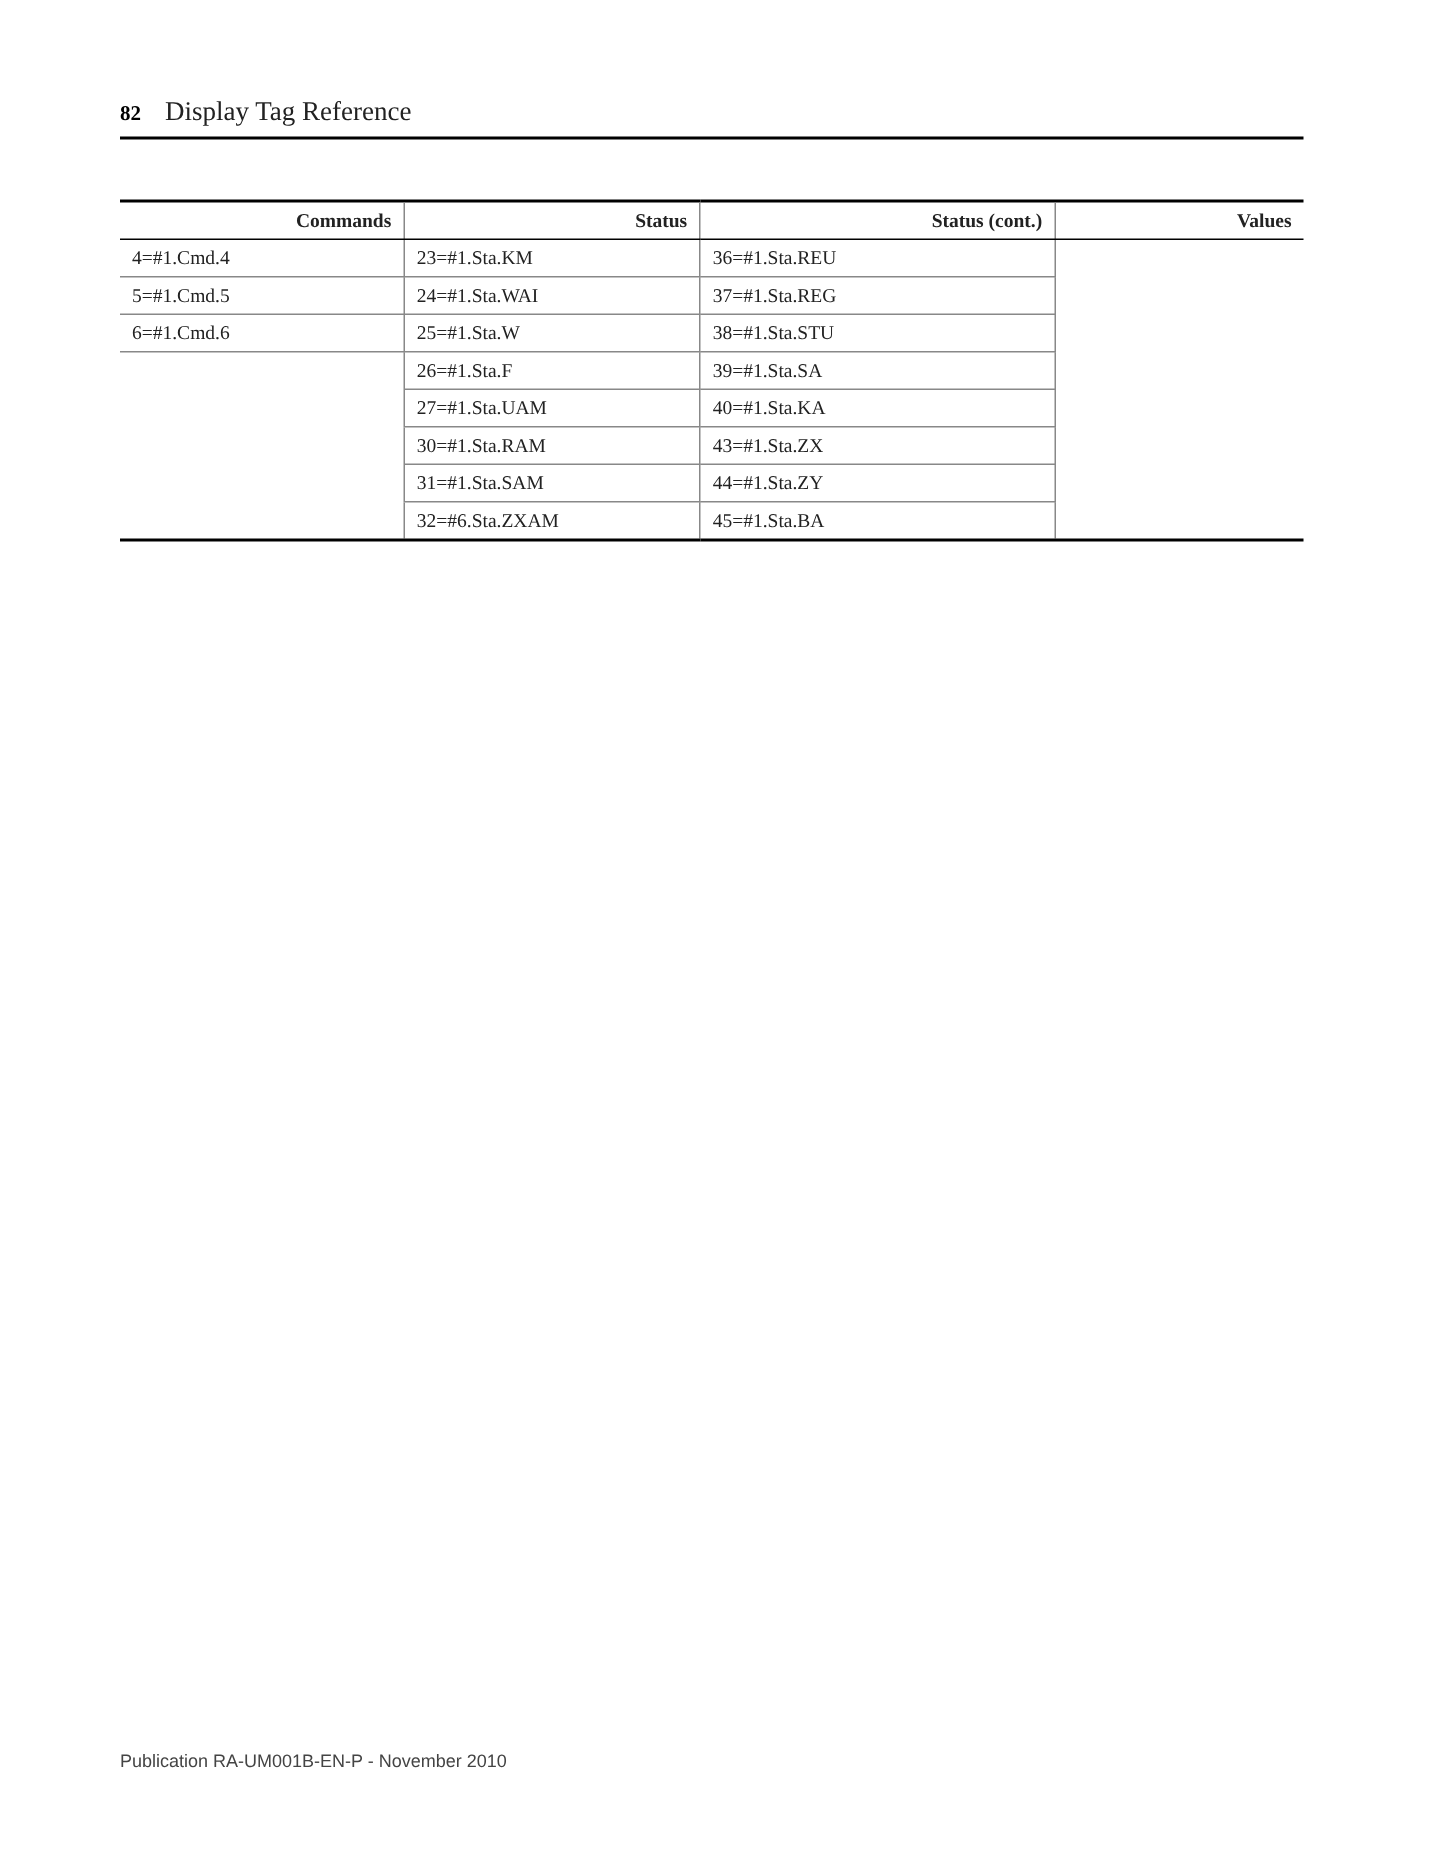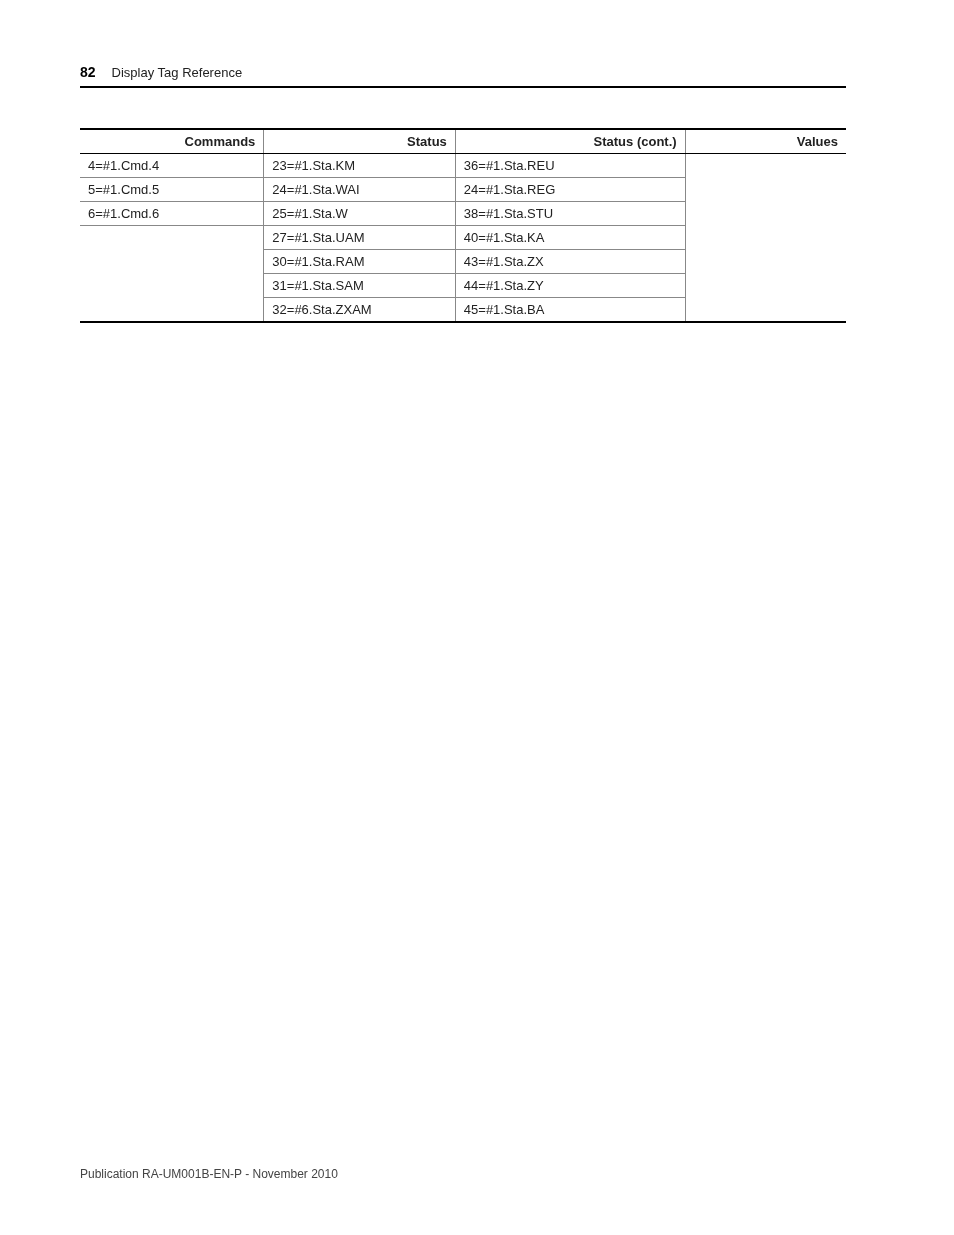--- a/index.html
+++ b/index.html
@@ -7,37 +7,38 @@
     padding: 0;
     font-family: Arial, Helvetica, sans-serif;
     background: #fff;
     color: #000;
     width: 954px;
     height: 1235px;
     position: relative;
     box-sizing: border-box;
   }
   .page {
-    padding: 64px 108px 0 80px;
+    padding: 64px 85px 0 80px;
     box-sizing: border-box;
+    font-family: Liberation Serif, serif;
   }
   .running-head {
     display: flex;
     align-items: baseline;
     border-bottom: 2px solid #000;
     padding-bottom: 6px;
     margin-bottom: 40px;
   }
   .page-no {
     font-weight: 700;
     font-size: 14px;
     margin-right: 16px;
   }
   .section-title {
-    font-size: 13px;
+    font-size: 18px;
     color: #222;
   }
   table {
     border-collapse: collapse;
     width: 100%;
     table-layout: fixed;
   }
   th, td {
     text-align: left;
     font-size: 13px;
@@ -98,27 +99,33 @@
     <tbody>
       <tr>
         <td class="col-sep-r">4=#1.Cmd.4</td>
         <td class="col-sep-r">23=#1.Sta.KM</td>
         <td class="col-sep-r">36=#1.Sta.REU</td>
         <td class="no-border"></td>
       </tr>
       <tr>
         <td class="col-sep-r">5=#1.Cmd.5</td>
         <td class="col-sep-r">24=#1.Sta.WAI</td>
-        <td class="col-sep-r">24=#1.Sta.REG</td>
+        <td class="col-sep-r">37=#1.Sta.REG</td>
         <td class="no-border"></td>
       </tr>
       <tr>
         <td class="col-sep-r">6=#1.Cmd.6</td>
         <td class="col-sep-r">25=#1.Sta.W</td>
         <td class="col-sep-r">38=#1.Sta.STU</td>
+        <td class="no-border"></td>
+      </tr>
+      <tr>
+        <td class="no-border col-sep-r"></td>
+        <td class="col-sep-r">26=#1.Sta.F</td>
+        <td class="col-sep-r">39=#1.Sta.SA</td>
         <td class="no-border"></td>
       </tr>
       <tr>
         <td class="no-border col-sep-r"></td>
         <td class="col-sep-r">27=#1.Sta.UAM</td>
         <td class="col-sep-r">40=#1.Sta.KA</td>
         <td class="no-border"></td>
       </tr>
       <tr>
         <td class="no-border col-sep-r"></td>

